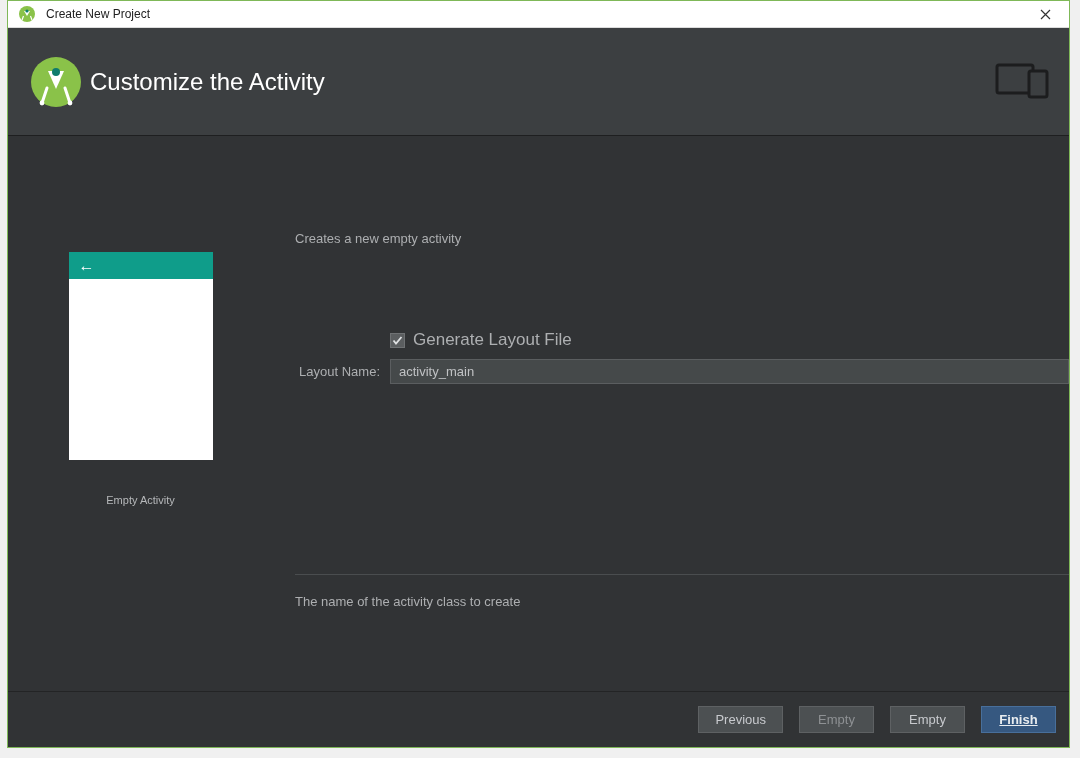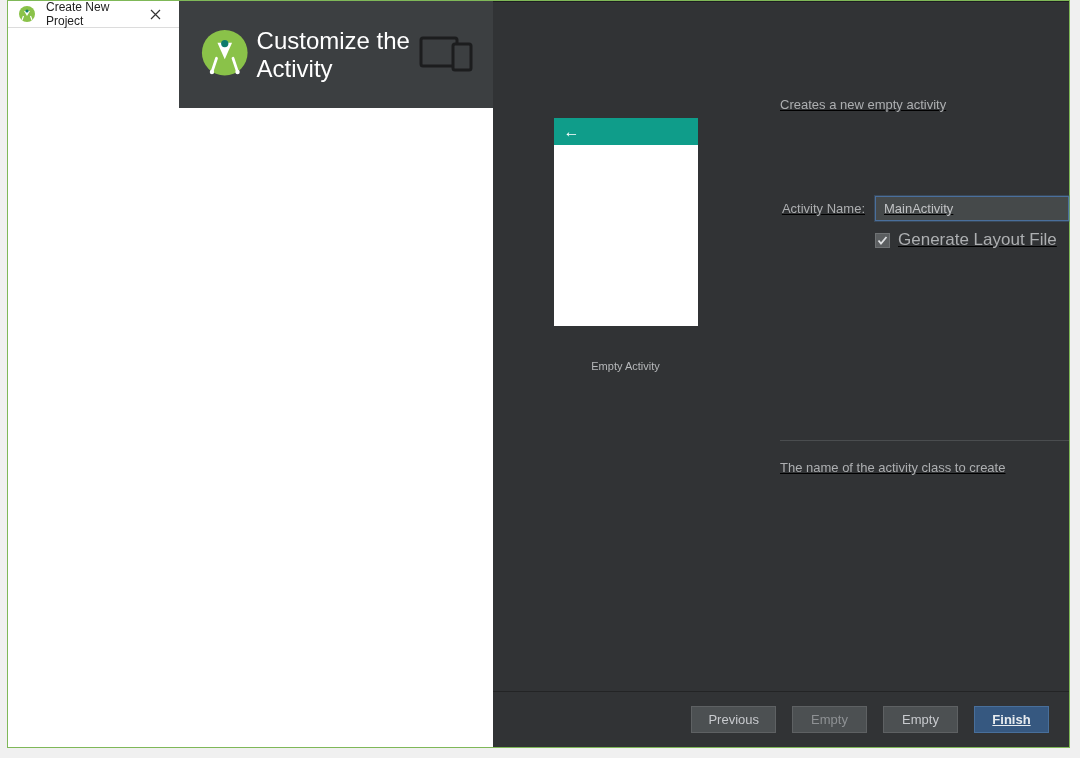--- a/index.html
+++ b/index.html
@@ -16,20 +16,21 @@
     }
     .window {
       position: absolute;
       left: 7px;
       top: 0;
       width: 1063px;
       height: 748px;
       background: #ffffff;
       border: 1px solid #7fb858;
       display: flex;
+      flex-direction: column;
     }
     .titlebar {
       height: 27px;
       background: #ffffff;
       display: flex;
       align-items: center;
       padding: 0 4px;
       border-bottom: 1px solid #dcdcdc;
     }
     .titlebar-icon {
@@ -122,21 +123,20 @@
     .preview-label {
       color: #b6b8ba;
       font-size: 11px;
       margin-top: 34px;
     }
     .right-pane {
       flex: 1;
       padding-top: 95px;
       display: flex;
       flex-direction: column;
-      text-decoration: underline;
     }
     .description {
       color: #adafb1;
       font-size: 13px;
       margin-left: 22px;
       margin-bottom: 84px;
     }
     .form-row {
       display: flex;
       align-items: center;
@@ -200,21 +200,21 @@
       margin-left: 22px;
       margin-top: 19px;
     }
     .footer {
       height: 56px;
       border-top: 1px solid #232425;
       background: #313335;
       display: flex;
       align-items: center;
       justify-content: flex-end;
-      padding-right: 20px;
+      padding-right: 13px;
       gap: 16px;
     }
     .btn {
       height: 27px;
       min-width: 75px;
       padding: 0 16px;
       background: #4c5052;
       border: 1px solid #5e6163;
       color: #c8cace;
       font-size: 13px;
@@ -283,34 +283,34 @@
           <div class="phone-appbar">
             <span class="back-arrow">←</span>
           </div>
         </div>
         <div class="preview-label">Empty Activity</div>
       </div>
 
       <div class="right-pane">
         <div class="description">Creates a new empty activity</div>
 
-        <div class="form-row">
-          <div class="form-label">Activity Name:</div>
-          <input class="form-input focused" type="text" value="MainActivity" style="">
-        </div>
 
         <div class="checkbox-row">
           <div class="checkbox">
             <svg viewBox="0 0 11 11">
               <path d="M1.5 5.5 L4 8.5 L9.5 2" stroke="#dfe1e3" stroke-width="1.8" fill="none"></path>
             </svg>
           </div>
           <div class="checkbox-label">Generate Layout File</div>
         </div>
 
+        <div class="form-row">
+          <div class="form-label">Layout Name:</div>
+          <input class="form-input" type="text" value="activity_main" style="">
+        </div>
 
         <div class="hr"></div>
         <div class="hint">The name of the activity class to create</div>
       </div>
     </div>
 
     <div class="footer">
       <div class="btn">Previous</div>
       <div class="btn disabled">Empty</div>
       <div class="btn">Empty</div>

